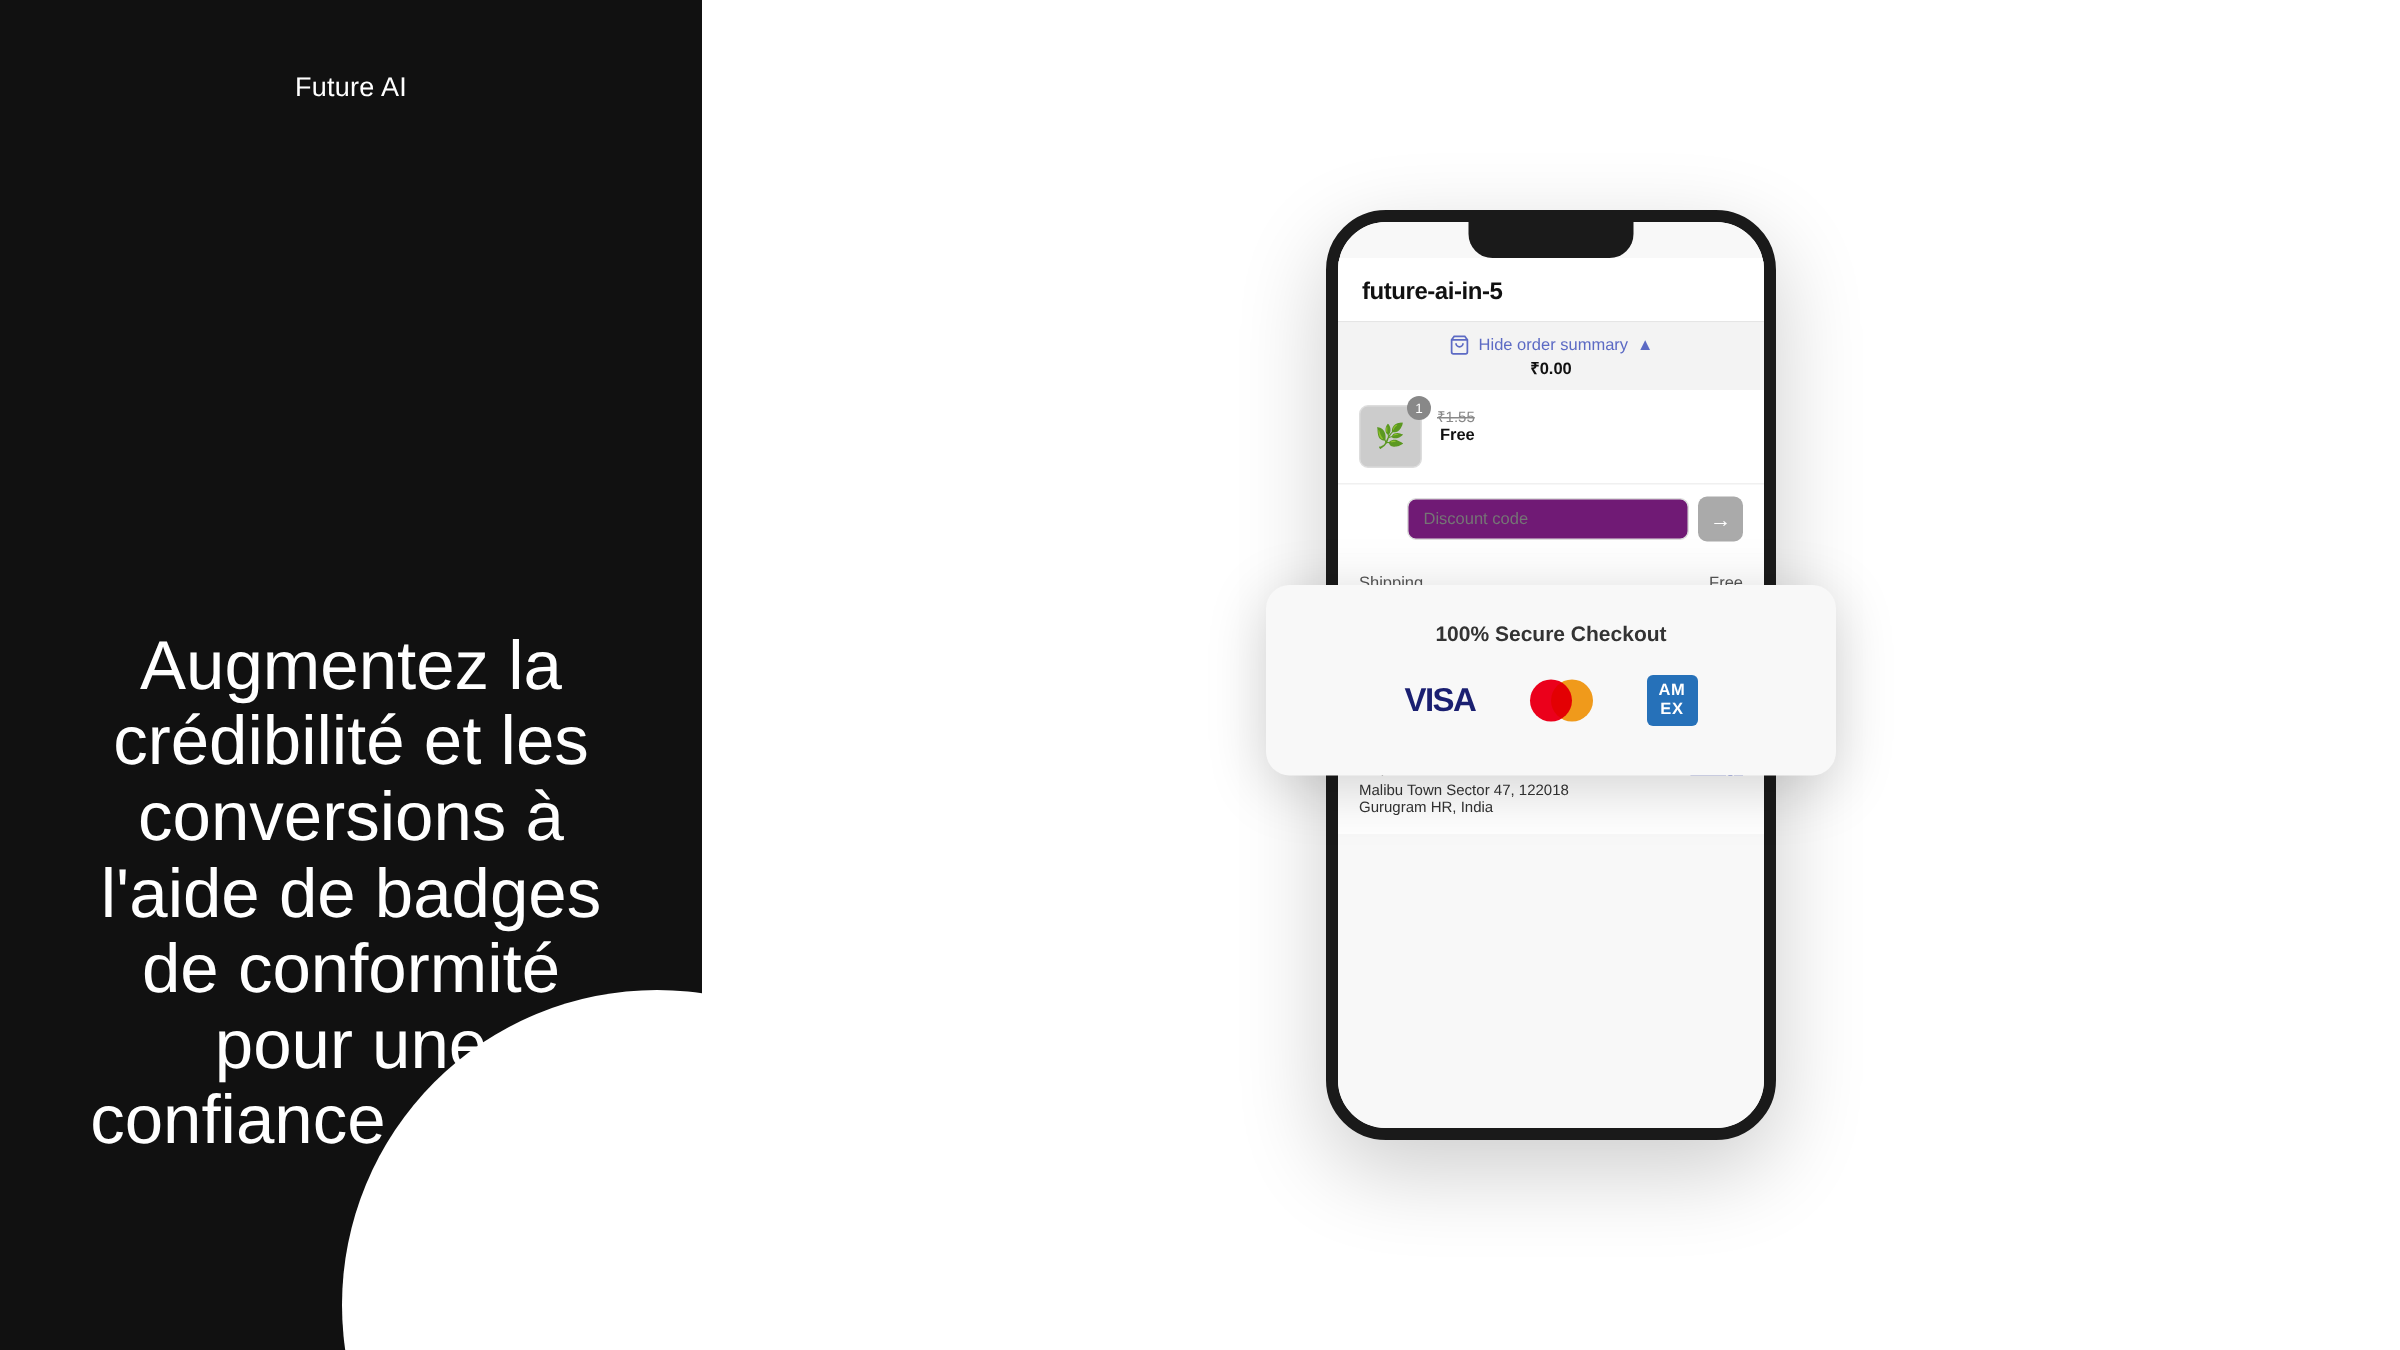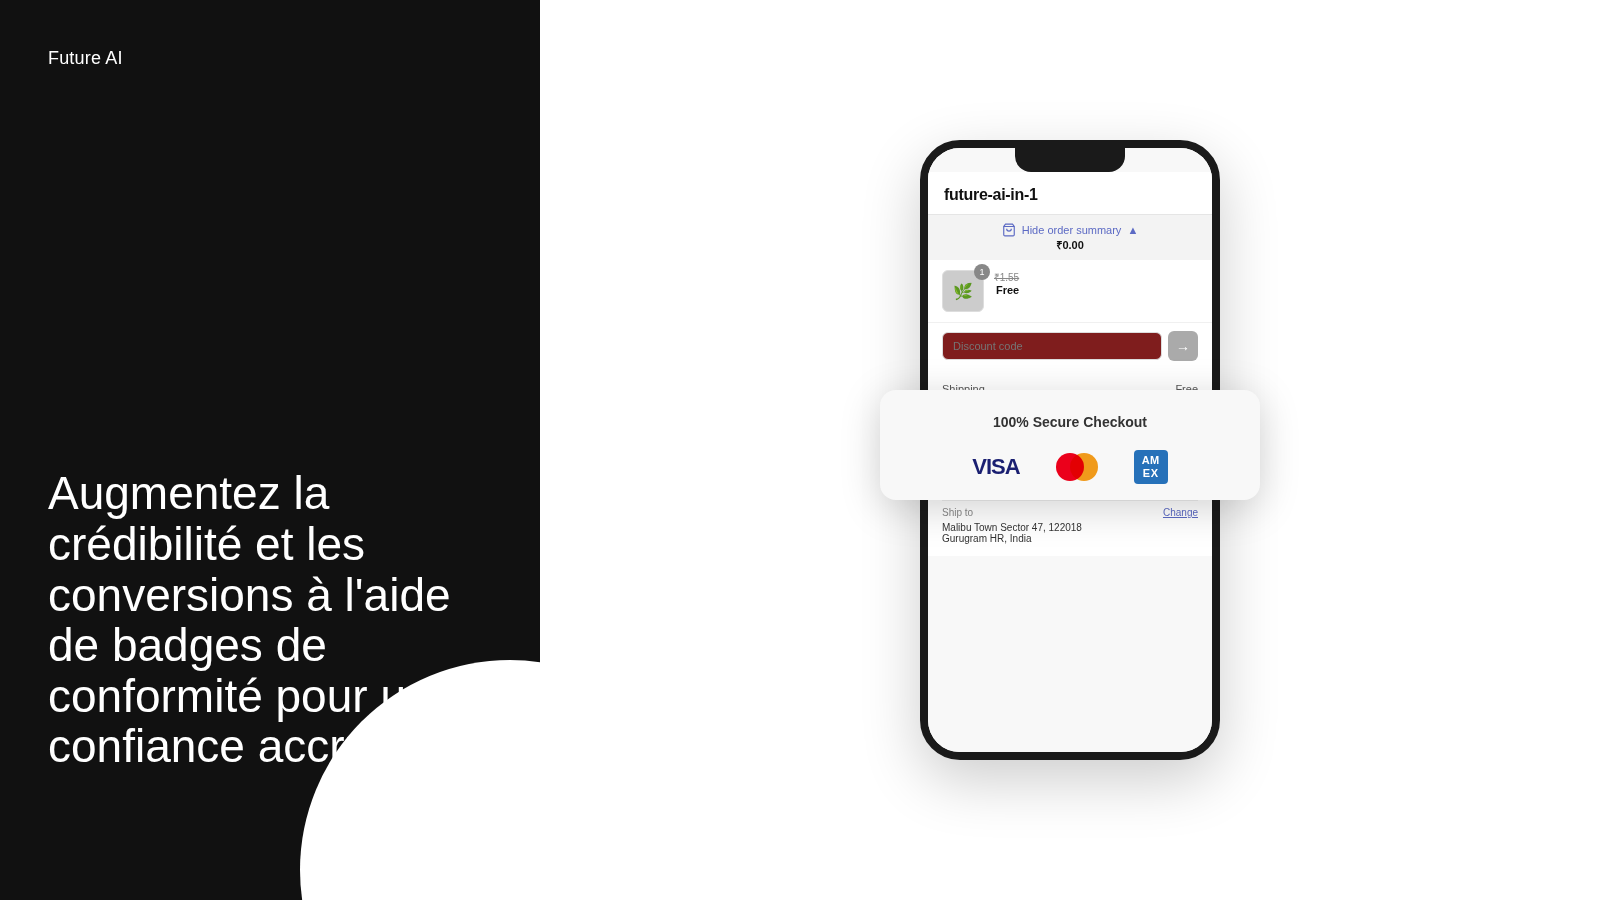--- a/index.html
+++ b/index.html
@@ -6,29 +6,30 @@
     body {
       width: 1600px;
       height: 900px;
       overflow: hidden;
       font-family: -apple-system, BlinkMacSystemFont, 'Segoe UI', Helvetica, Arial, sans-serif;
       display: flex;
     }
 
     
     .left-panel {
-      width: 540px;
+      width: 468px;
       height: 900px;
       background: #111111;
       position: relative;
       display: flex;
       flex-direction: column;
       padding: 48px 48px;
       flex-shrink: 0;
       overflow: hidden;
+      text-align: center;
     }
 
     .left-panel::after {
       content: '';
       position: absolute;
       right: -180px;
       bottom: -180px;
       width: 420px;
       height: 420px;
       background: #fff;
@@ -231,21 +232,22 @@
     }
 
     .discount-input {
       flex: 1;
       border: 1px solid #ddd;
       border-radius: 6px;
       padding: 7px 10px;
       font-size: 11px;
       color: #aaa;
       outline: none;
-      background: #7f1d1d;
+      background: #701a75;
+      margin-left: 32px;
     }
 
     .discount-btn {
       width: 30px;
       height: 30px;
       background: #aaa;
       border-radius: 6px;
       display: flex;
       align-items: center;
       justify-content: center;
@@ -256,21 +258,21 @@
       flex-shrink: 0;
     }
 
     
     .secure-card {
       position: absolute;
       width: 380px;
       background: #f8f8f8;
       border-radius: 16px;
       box-shadow: 0 8px 40px rgba(0,0,0,0.18);
-      padding: 24px 32px 16px;
+      padding: 24px 32px 33px;
       z-index: 5;
       left: 50%;
       transform: translateX(-50%);
       top: 390px;
     }
 
     .secure-title {
       text-align: center;
       font-size: 14px;
       font-weight: 600;
@@ -429,21 +431,21 @@
   <div class="hero-text">Augmentez la crédibilité et les conversions à l'aide de badges de conformité pour une confiance accrue</div>
 </div>
 
 <div class="right-panel">
 
   <div class="phone-mockup">
     <div class="phone-notch"></div>
     <div class="phone-screen">
 
       <div class="checkout-header">
-        <div class="store-name">future-ai-in-1</div>
+        <div class="store-name">future-ai-in-5</div>
       </div>
 
       <div class="order-summary-toggle">
         <div class="order-toggle-left">
           <svg class="cart-icon-svg" viewBox="0 0 24 24" fill="none" stroke="currentColor" stroke-width="2">
             <path d="M6 2L3 6v14a2 2 0 002 2h14a2 2 0 002-2V6l-3-4z"></path>
               <line x1="3" y1="6" x2="21" y2="6"></line>
               <path d="M16 10a4 4 0 01-8 0"></path>
           </svg>
           <span>Hide order summary</span>

